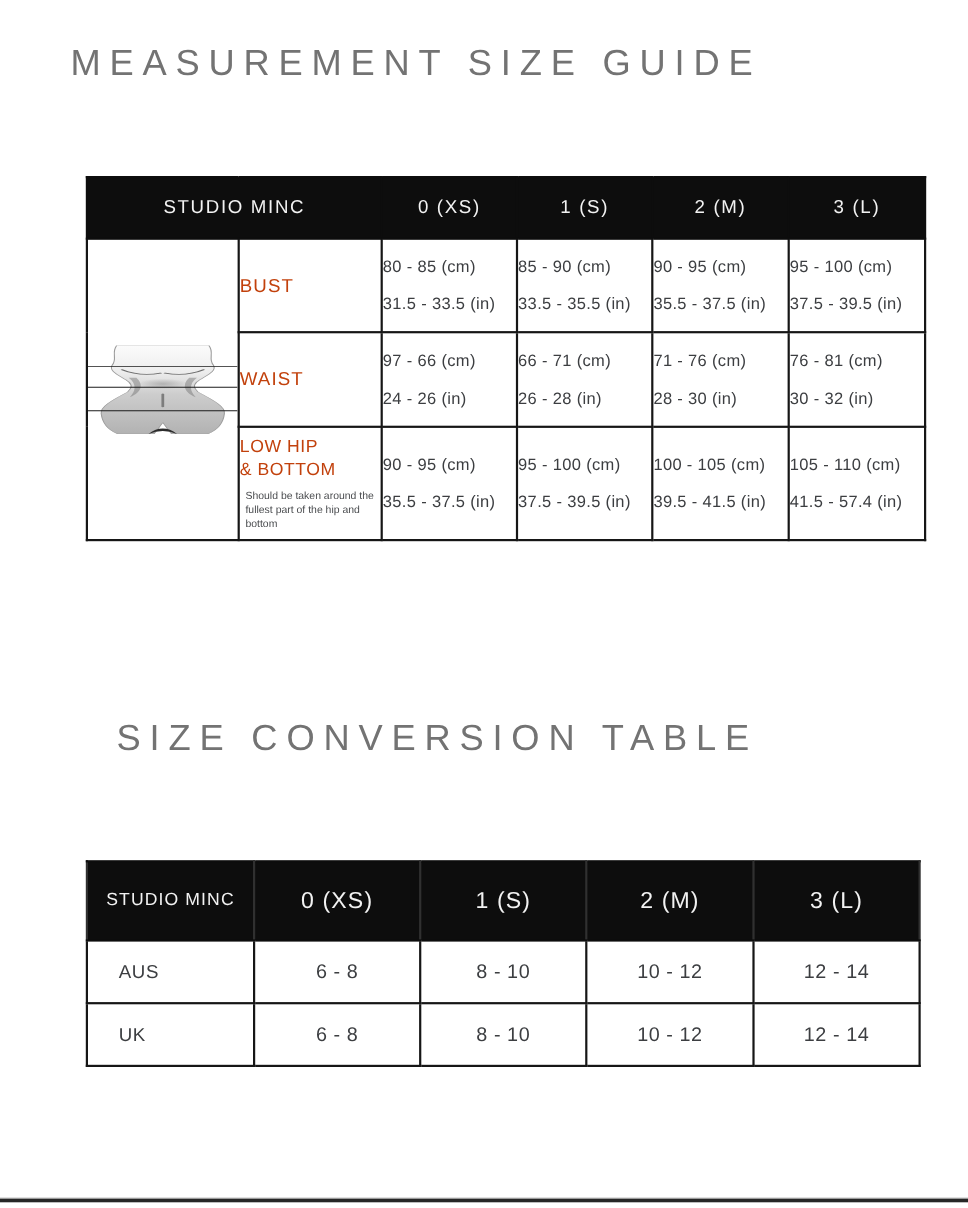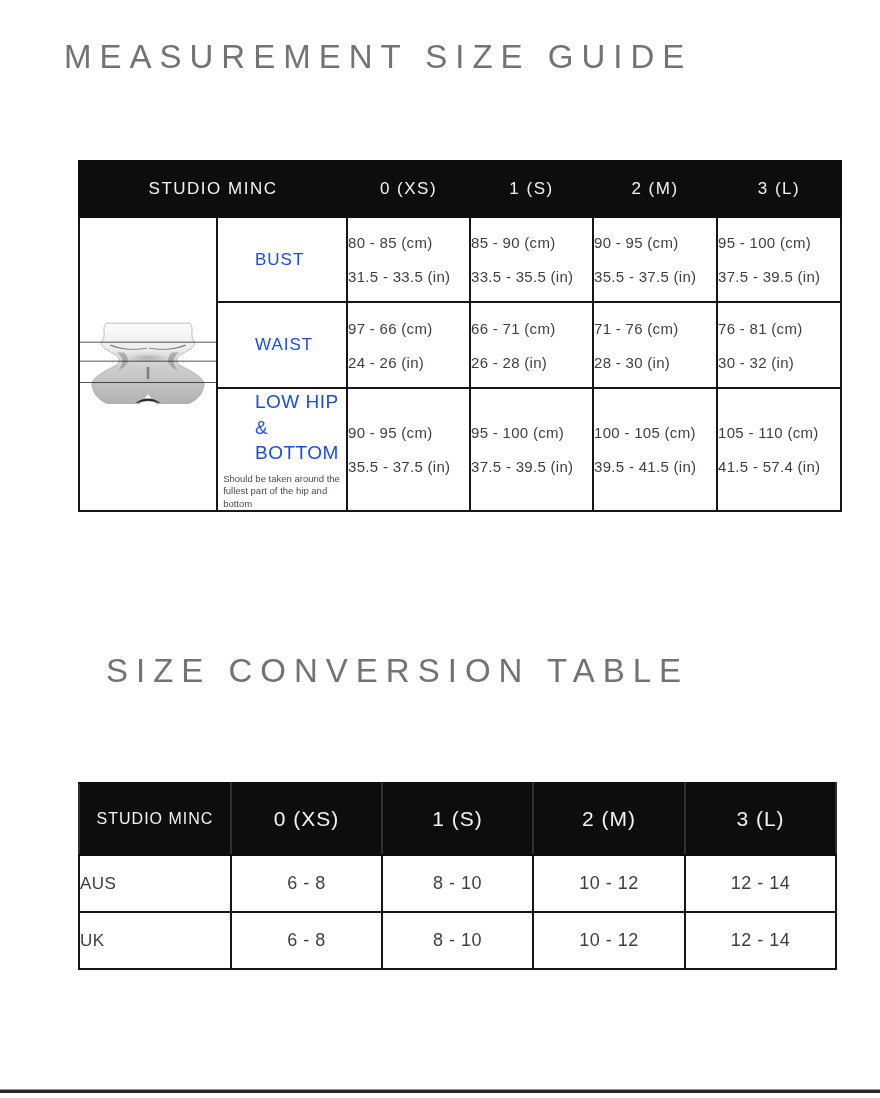--- a/index.html
+++ b/index.html
@@ -42,25 +42,24 @@
     font-size: 17px;
     letter-spacing: 1.5px;
     height: 56px;
     border-color: #0d0d0d;
   }
   #measurement-table td { vertical-align: middle; text-align: left; }
   .torso-cell { padding: 0; background: #ffffff; }
   .m-label {
     font-size: 17px;
     letter-spacing: 1px;
-    color: #1d4ed8;
-    padding-left: 37px;
+    color: #c2410c;
   }
   .m-label-big {
-    font-size: 19px;
+    font-size: 16px;
     letter-spacing: 0.5px;
     white-space: pre-line;
     line-height: 1.35;
   }
   .m-note {
     font-size: 9.5px;
     line-height: 1.3;
     margin: 7px auto 0;
     width: 92%;
     color: #4a4c4f;
@@ -87,21 +86,21 @@
   #conversion-table td {
     height: 57px;
     font-size: 18px;
     letter-spacing: 0.5px;
     text-align: center;
     vertical-align: middle;
     color: #3c3e41;
   }
   #conversion-table td.country-cell {
     text-align: left;
-    padding-left: 0;
+    padding-left: 28px;
     font-size: 17px;
   }
 
   
   #bottom-rule {
     position: absolute;
     left: 0; top: 1089px;
     width: 880px; height: 4px;
     background: #262626;
     border-top: 1px solid #9a9a9a;

